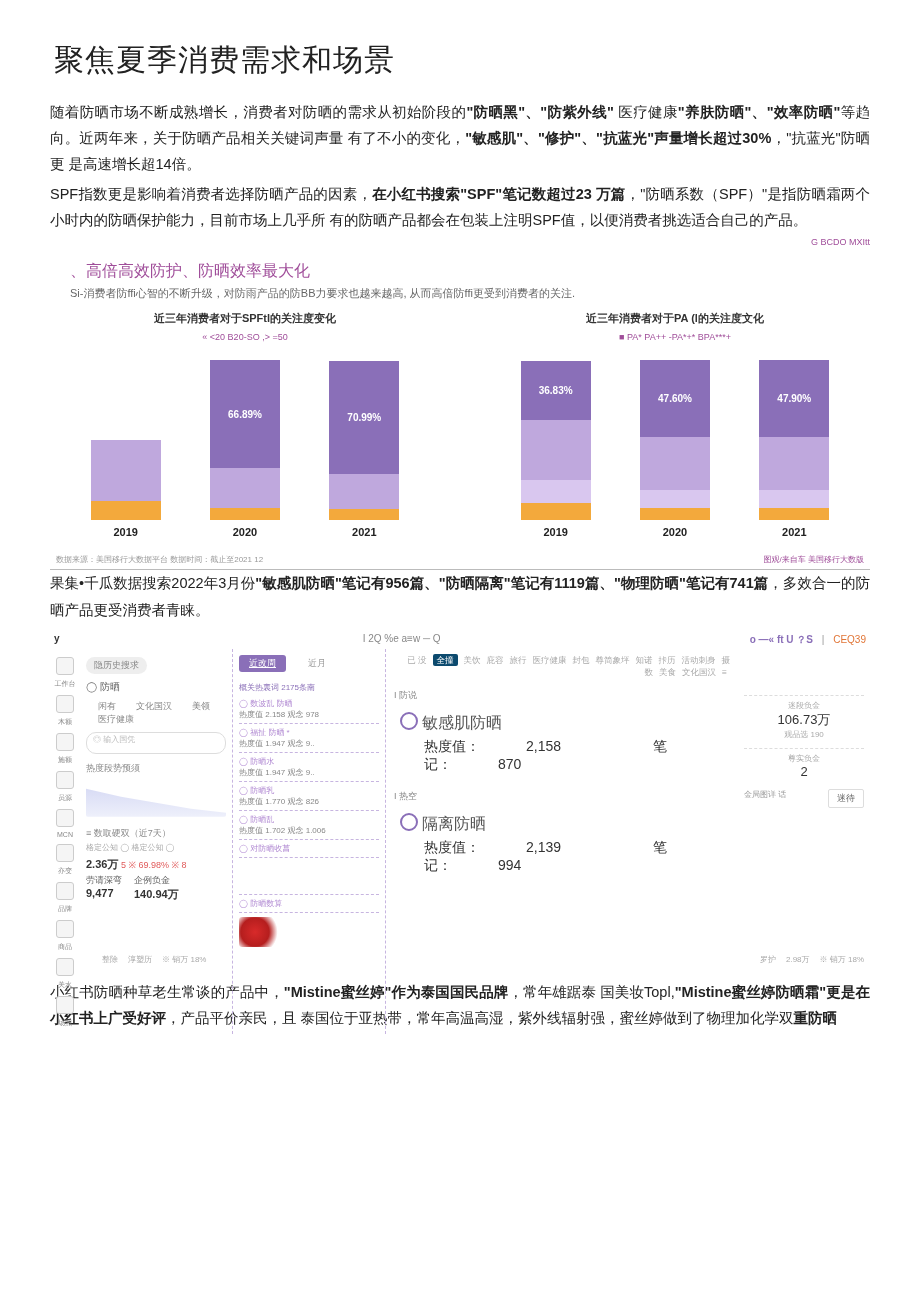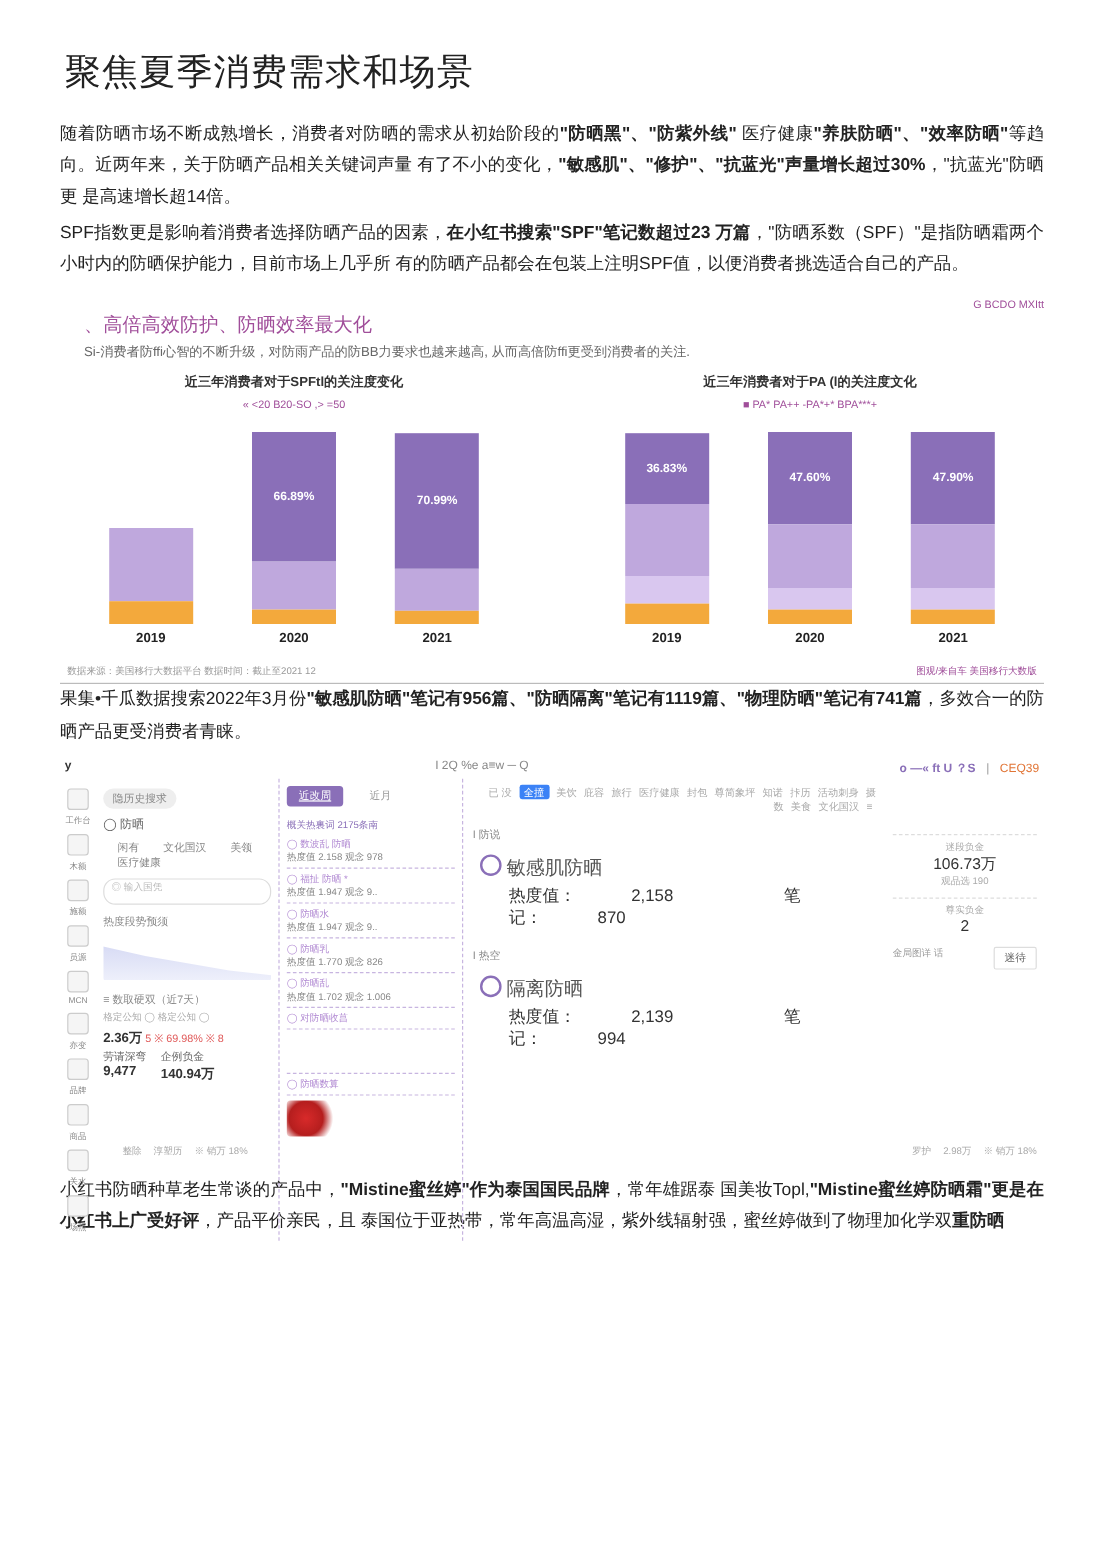--- a/index.html
+++ b/index.html
@@ -1,21 +1,21 @@
 <!DOCTYPE html>
 <html><head>
 <meta charset="utf-8">
 <style>
   body { margin:0; padding:40px 50px; font-family:"Microsoft YaHei","PingFang SC",Arial,sans-serif; background:#fff; color:#222; width:920px; box-sizing:border-box;}
   h1 { font-size:30px; font-weight:500; margin:0 0 18px 4px; color:#222; letter-spacing:1px;}
   p { margin:0 0 4px 0; font-size:14.5px; line-height:1.8; text-align:justify;}
   .bold { font-weight:600;}
   .section-title { color:#a04e9a; font-size:16px; font-weight:500; margin:22px 0 4px 20px;}
   .subdesc { font-size:11px; color:#666; margin:0 0 10px 20px; font-weight:500;}
-  .corner-label { font-size:9px; color:#a04e9a; position:absolute; right:0; top:12px; text-align:right; line-height:1.2;}
+  .corner-label { font-size:9px; color:#a04e9a; position:absolute; right:0; top:0; text-align:right; line-height:1.2;}
   .charts-wrap { position:relative; padding-top:2px;}
   .chart-row { display:flex; gap:40px; margin:6px 0 8px 0;}
   .chart-box { flex:1;}
   .chart-title { text-align:center; font-size:11px; font-weight:600; color:#333; margin-bottom:6px;}
   .chart-legend { text-align:center; font-size:9px; color:#a04e9a; margin-bottom:8px;}
   .bar-area { display:flex; align-items:flex-end; justify-content:space-around; height:170px; padding:0 16px;text-align:right;}
   .bar-col { width:70px; display:flex; flex-direction:column-reverse; align-items:stretch; height:160px; position:relative;}
   .seg { width:100%; display:flex; align-items:center; justify-content:center; font-size:10px; color:#fff; font-weight:600;}
   .seg-top { background:#8a6fb8;}
   .seg-mid { background:#bfa8dd;}
@@ -47,21 +47,21 @@
   .stat-red { color:#e05a5a; font-size:9px;}
   .dash-mid { width:140px; border-left:1px dashed #c7b5e0; border-right:1px dashed #c7b5e0; padding:6px; position:relative;}
   .mid-btn { background:#8a6fb8; color:#fff; font-size:9px; padding:2px 10px; border-radius:3px; display:inline-block; margin-bottom:8px;text-decoration:underline;}
   .mid-alt { font-size:9px; color:#999; margin-left:22px;}
   .mid-title { font-size:8px; color:#8a6fb8; margin:2px 0;}
   .mid-item { border-bottom:1px dashed #c7b5e0; padding:3px 0; font-size:8px; color:#888;}
   .mid-item .n { color:#b088d2;}
   .dash-main { flex:1; padding:6px 8px;}
   .main-tabs { font-size:8.5px; color:#aaa; text-align:right; margin-bottom:10px;}
   .main-tabs span { margin:0 3px;}
-  .main-tabs .act { background:#3b82f6; color:#fff; padding:1px 4px; border-radius:2px;}
+  .main-tabs .act { background:#0c4a6e; color:#fff; padding:1px 4px; border-radius:2px;}
   .hot-item { margin:10px 0 16px 6px;}
   .hot-name { font-size:16px; color:#555;}
   .hot-circle { display:inline-block; width:14px; height:14px; border:2px solid #8a6fb8; border-radius:50%; vertical-align:-2px; margin-right:4px;}
   .hot-stats { font-size:14px; color:#333; margin-left:24px; margin-top:4px;}
   .hot-stats span { margin-right:46px;}
   .dash-right { width:120px; padding:6px; font-size:8px; color:#999;}
   .r-block { border-top:1px dashed #ddd; margin-bottom:8px; padding-top:4px; text-align:center;}
   .r-val { font-size:13px; color:#333; font-weight:500;}
   .r-sub { font-size:8px; color:#aaa;}
   .r-badge { display:inline-block; border:1px solid #ddd; padding:2px 8px; font-size:9px; color:#666; border-radius:2px; float:right;}

